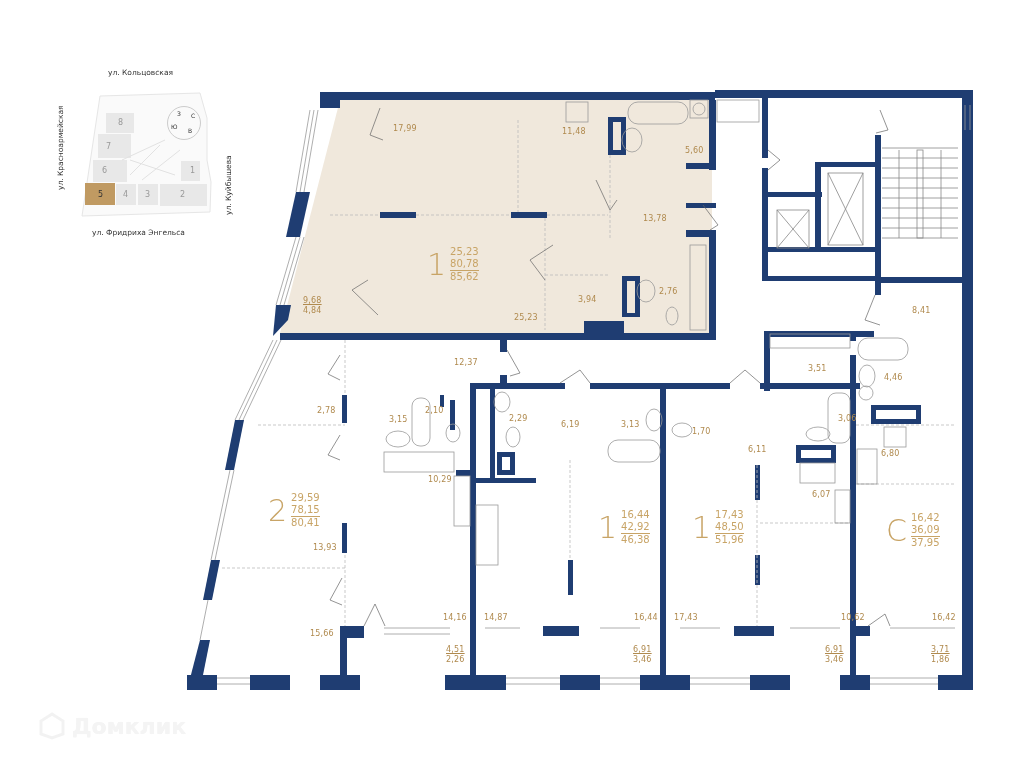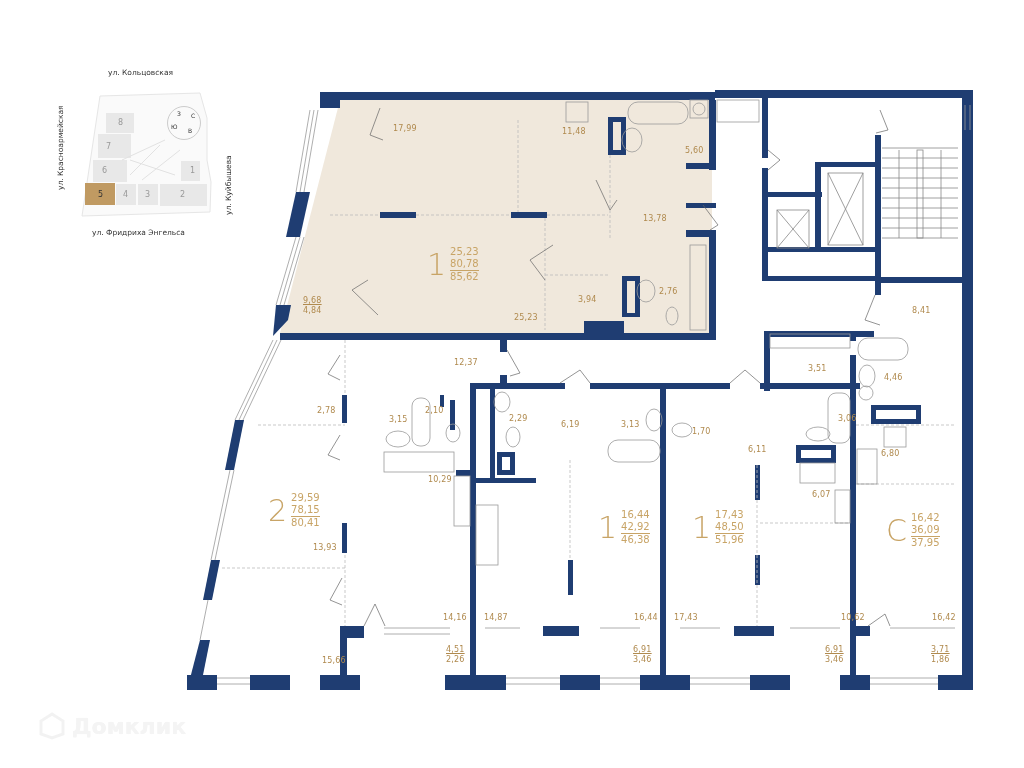--- a/index.html
+++ b/index.html
@@ -301,21 +301,21 @@
     </span>
 </div>
 
 <div class="lbl" style="left:454px;top:358px;">12,37</div>
 <div class="lbl" style="left:317px;top:406px;">2,78</div>
 <div class="lbl" style="left:389px;top:415px;">3,15</div>
 <div class="lbl" style="left:425px;top:406px;">2,10</div>
 <div class="lbl" style="left:428px;top:475px;">10,29</div>
 <div class="lbl" style="left:313px;top:543px;">13,93</div>
 <div class="lbl" style="left:443px;top:613px;">14,16</div>
-<div class="lbl" style="left:310px;top:656px;margin-left:12px;">15,66</div>
+<div class="lbl" style="left:310px;top:629px;">15,66</div>
 <div class="lbl u" style="left:446px;top:645px;">4,51</div>
 <div class="lbl" style="left:446px;top:655px;">2,26</div>
 <div class="apt" style="left:268px;top:492px;">
   <span class="big">2</span>
   <span class="nums">
       <span>29,59</span>
       <span>78,15</span>
       <span>80,41</span>
     </span>
 </div>

